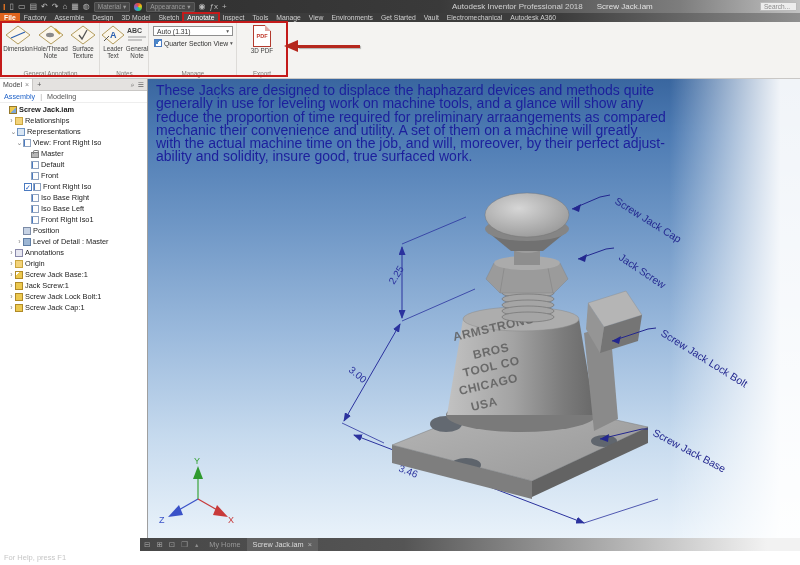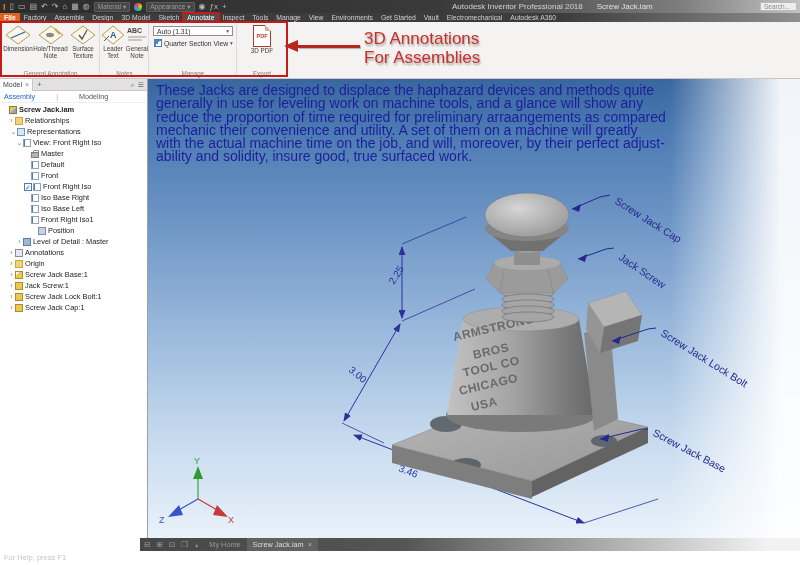--- a/index.html
+++ b/index.html
@@ -45,21 +45,21 @@
   #arrow-head{left:284px;top:40px;width:0;height:0;border-top:6px solid transparent;border-bottom:6px solid transparent;border-right:14px solid #b5271d;z-index:30}
   #callout{left:364px;top:29px;z-index:30;font-size:17px;line-height:19px;color:#c9302a;text-shadow:1px 2px 2px rgba(70,70,70,.45)}
 
   
   #panel{left:0;top:79px;width:148px;height:472px;background:#fff;border-right:1px solid #9f9f9f}
   #panel-head{display:flex;align-items:center;height:12px;background:#e4e2e0;border-bottom:1px solid #c9c7c5;font-size:7px;color:#444}
   .ptab{background:#fff;height:12px;display:flex;align-items:center;padding:0 3px;border-right:1px solid #c9c7c5;gap:3px}
   .ptab .x{color:#888}
   .ptab-add{padding:0 4px;color:#555}
   .phead-icons{margin-left:auto;display:flex;gap:3px;padding-right:3px;color:#666;font-size:7px}
-  #mode-row{display:flex;gap:21px;align-items:center;height:12px;padding-left:4px;font-size:7.2px;border-bottom:1px solid #eee}
+  #mode-row{display:flex;gap:5px;align-items:center;height:12px;padding-left:4px;font-size:7.2px;border-bottom:1px solid #eee}
   #mode-row .asm{color:#1f62c8}
   #mode-row .sep{color:#aaa}
   #mode-row .mdl{color:#555}
   .trow{display:flex;align-items:center;height:11px;font-size:7.4px;color:#222;white-space:nowrap}
   .trow .exp{width:7px;color:#808080;font-size:7px;text-align:center;flex:0 0 7px}
   .tlabel{margin-left:2px}
   .bold{font-weight:bold}
   .ic{width:8px;height:8px;flex:0 0 8px;display:inline-block;position:relative}
   .ic-asm{background:linear-gradient(135deg,#ecc84f 55%,#7da7d9 55%);border:1px solid #94782c}
   .ic-folder{background:#f3d37a;border:1px solid #caa53e}
@@ -220,24 +220,20 @@
           </span>
         <span class="lbl">3D PDF</span>
       </div>
       <div class="glabel">Export</div>
     </div>
   </div>
 
   <div class="abs" id="redbox"></div>
   <div class="abs" id="arrow-shaft"></div>
   <div class="abs" id="arrow-head"></div>
-  <div class="abs" id="callout">
-    <span style="display:block">3D Annotations</span>
-    <span style="display:block">For Assemblies</span>
-  </div>
 
   <div class="abs" id="panel">
     <div id="panel-head">
       <span class="ptab">
         <span>Model</span>
         <span class="x">×</span>
       </span>
       <span class="ptab-add">+</span>
       <span class="phead-icons">
         <span>⌕</span>
@@ -293,21 +289,21 @@
           <span class="tlabel">Iso Base Right</span>
         </div>
       <div class="trow" style="padding-left:31px">
           <span class="ic ic-view"></span>
           <span class="tlabel">Iso Base Left</span>
         </div>
       <div class="trow" style="padding-left:31px">
           <span class="ic ic-view"></span>
           <span class="tlabel">Front Right Iso1</span>
         </div>
-      <div class="trow" style="padding-left:38px">
+      <div class="trow" style="padding-left:23px">
           <span class="ic ic-pos"></span>
           <span class="tlabel">Position</span>
         </div>
       <div class="trow" style="padding-left:16px">
           <span class="exp">›</span>
           <span class="ic ic-lod"></span>
           <span class="tlabel">Level of Detail : Master</span>
         </div>
       <div class="trow" style="padding-left:8px">
           <span class="exp">›</span>

